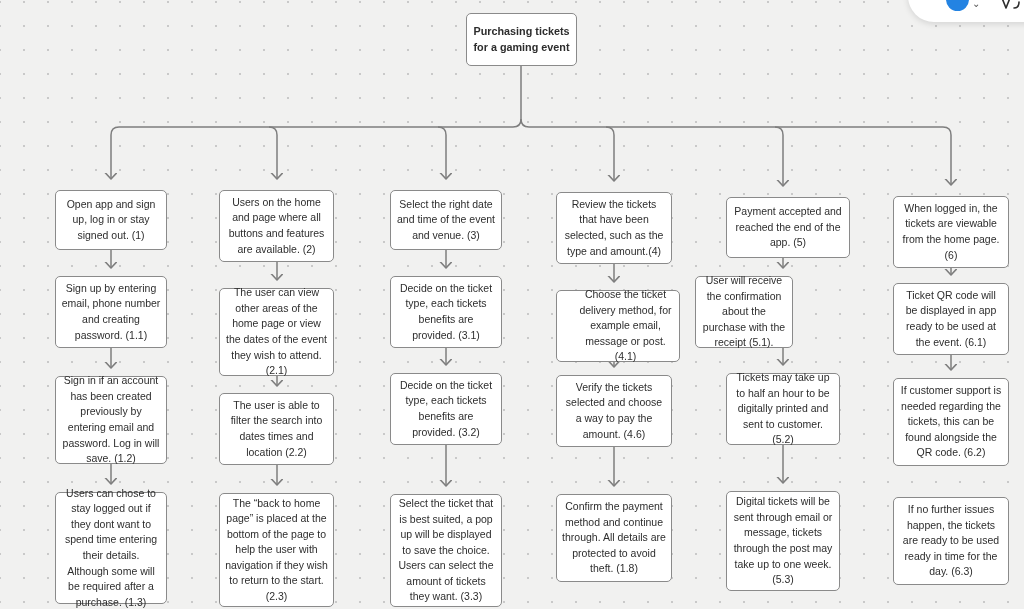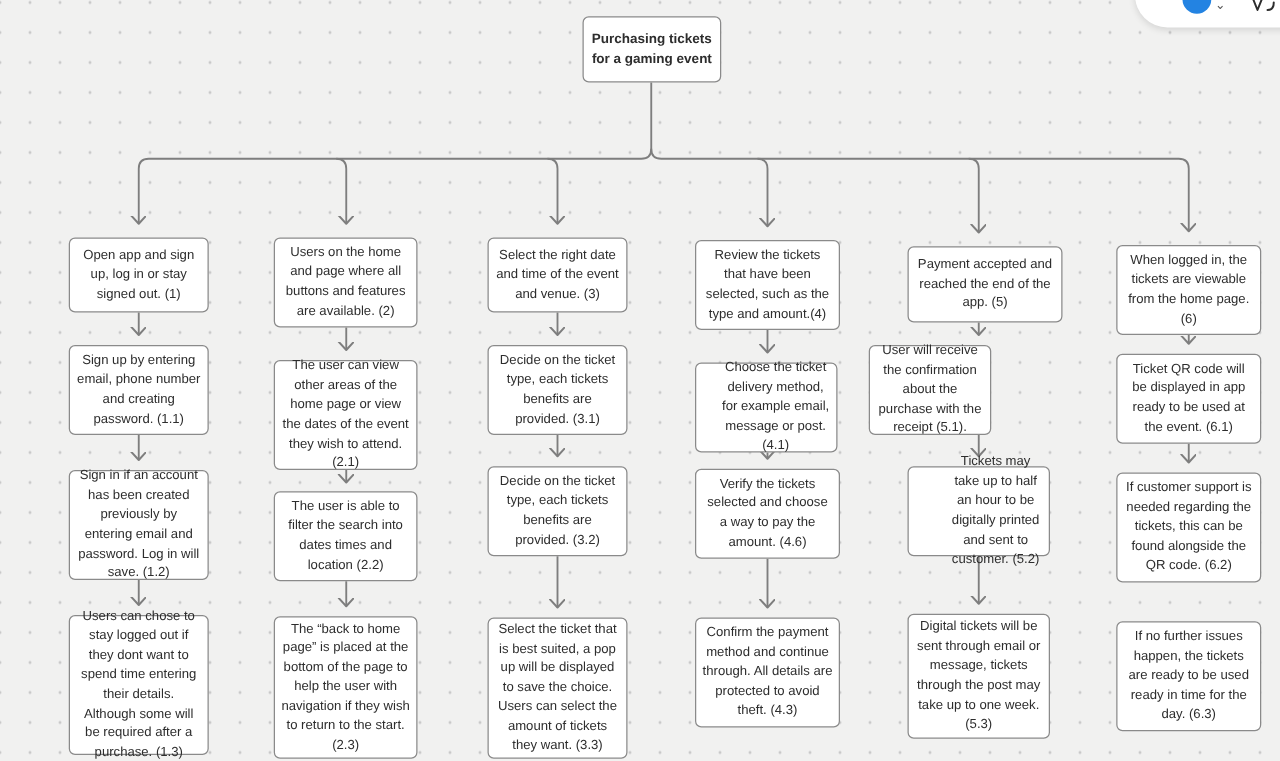--- a/index.html
+++ b/index.html
@@ -101,27 +101,27 @@
 <div class="node" style="left:219px;top:288px;width:115px;height:88px;">The user can view other areas of the home page or view the dates of the event they wish to attend. (2.1)</div>
 <div class="node" style="left:219px;top:393px;width:115px;height:72px;">The user is able to filter the search into dates times and location (2.2)</div>
 <div class="node" style="left:219px;top:493px;width:115px;height:114px;">The “back to home page” is placed at the bottom of the page to help the user with navigation if they wish to return to the start. (2.3)</div>
 
 <div class="node" style="left:390px;top:190px;width:112px;height:60px;">Select the right date and time of the event and venue. (3)</div>
 <div class="node" style="left:390px;top:276px;width:112px;height:72px;">Decide on the ticket type, each tickets benefits are provided. (3.1)</div>
 <div class="node" style="left:390px;top:373px;width:112px;height:72px;">Decide on the ticket type, each tickets benefits are provided. (3.2)</div>
 <div class="node" style="left:390px;top:494px;width:112px;height:113px;">Select the ticket that is best suited, a pop up will be displayed to save the choice. Users can select the amount of tickets they want. (3.3)</div>
 
 <div class="node" style="left:556px;top:192px;width:116px;height:72px;">Review the tickets that have been selected, such as the type and amount.(4)</div>
-<div class="node" style="left:556px;top:290px;width:114px;height:72px;padding-left:20px;">Choose the ticket delivery method, for example email, message or post. (4.1)</div>
+<div class="node" style="left:556px;top:290px;width:124px;height:72px;padding-left:20px;">Choose the ticket delivery method, for example email, message or post. (4.1)</div>
 <div class="node" style="left:556px;top:375px;width:116px;height:72px;">Verify the tickets selected and choose a way to pay the amount. (4.6)</div>
-<div class="node" style="left:556px;top:494px;width:116px;height:88px;">Confirm the payment method and continue through. All details are protected to avoid theft. (4.3)</div>
+<div class="node" style="left:556px;top:494px;width:116px;height:88px;">Confirm the payment method and continue through. All details are protected to avoid theft. (1.8)</div>
 
 <div class="node" style="left:726px;top:197px;width:124px;height:61px;">Payment accepted and reached the end of the app. (5)</div>
 <div class="node" style="left:695px;top:276px;width:98px;height:72px;">User will receive the confirmation about the purchase with the receipt (5.1).</div>
-<div class="node" style="left:726px;top:373px;width:114px;height:72px;padding-left:32px;">Tickets may take up to half an hour to be digitally printed and sent to customer. (5.2)</div>
+<div class="node" style="left:726px;top:373px;width:114px;height:72px;">Tickets may take up to half an hour to be digitally printed and sent to customer. (5.2)</div>
 <div class="node" style="left:726px;top:491px;width:114px;height:100px;">Digital tickets will be sent through email or message, tickets through the post may take up to one week. (5.3)</div>
 
 <div class="node" style="left:893px;top:196px;width:116px;height:72px;">When logged in, the tickets are viewable from the home page. (6)</div>
 <div class="node" style="left:893px;top:283px;width:116px;height:72px;">Ticket QR code will be displayed in app ready to be used at the event. (6.1)</div>
 <div class="node" style="left:893px;top:378px;width:116px;height:88px;">If customer support is needed regarding the tickets, this can be found alongside the QR code. (6.2)</div>
 <div class="node" style="left:893px;top:497px;width:116px;height:88px;">If no further issues happen, the tickets are ready to be used ready in time for the day. (6.3)</div>
 
 <div class="floating-panel"></div>
 <div class="avatar"></div>
 <div class="caret">⌄</div>

